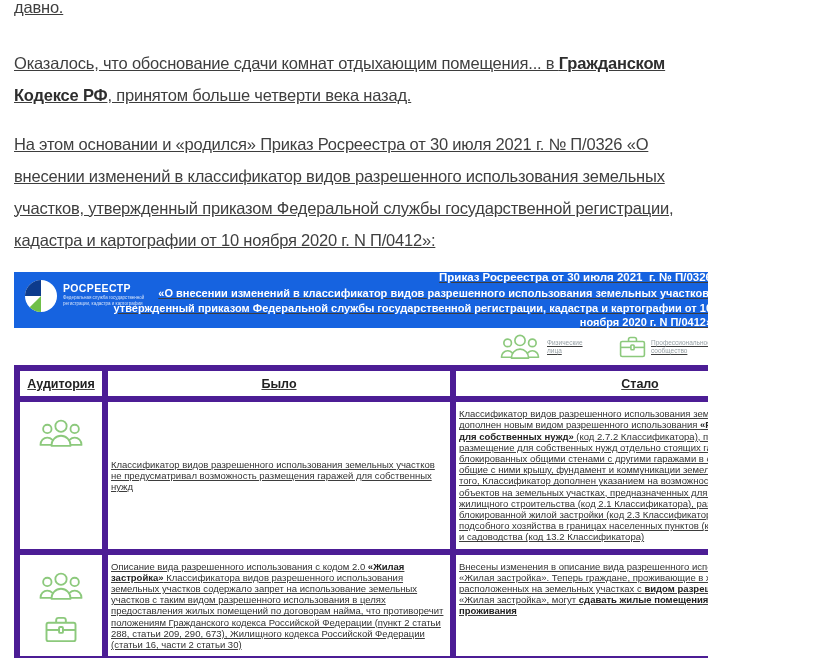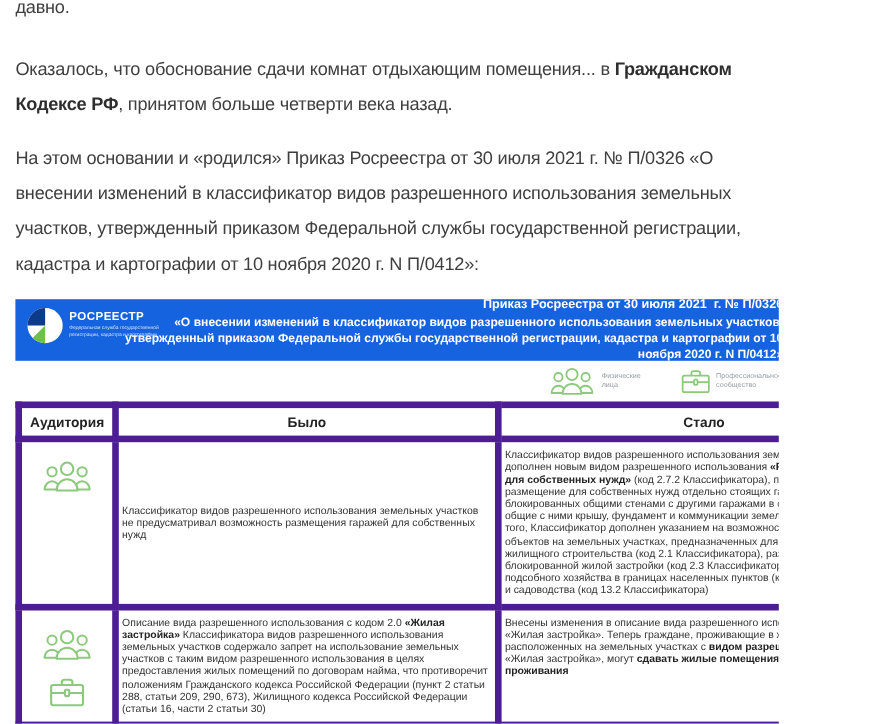--- a/index.html
+++ b/index.html
@@ -1,17 +1,17 @@
 <!DOCTYPE html>
 <html><head>
 <meta charset="utf-8">
 <style>
   html,body{margin:0;padding:0;background:#ffffff;}
   body{font-family:"Liberation Sans",sans-serif;color:#3d3d3d;}
-  .page{width:708px;height:658px;overflow:hidden;box-sizing:border-box;padding:0 14px;background:#fff;}
+  .page{width:708px;height:658px;overflow:hidden;box-sizing:border-box;padding:0 14px;background:#fff;text-decoration:underline;}
 
   
   .body-text{font-size:16.5px;line-height:1.95;letter-spacing:-0.2px;color:#3f3f3f;margin:0 0 16px 0;max-width:780px;}
   .clipped{margin-top:-9px;margin-bottom:24px;}
   .body-text b{color:#2e2e2e;}
 
   
   .infographic{width:796px;margin-top:8px;}
 
   .banner{position:relative;background:#1663e0;height:56px;display:flex;align-items:center;justify-content:center;}

